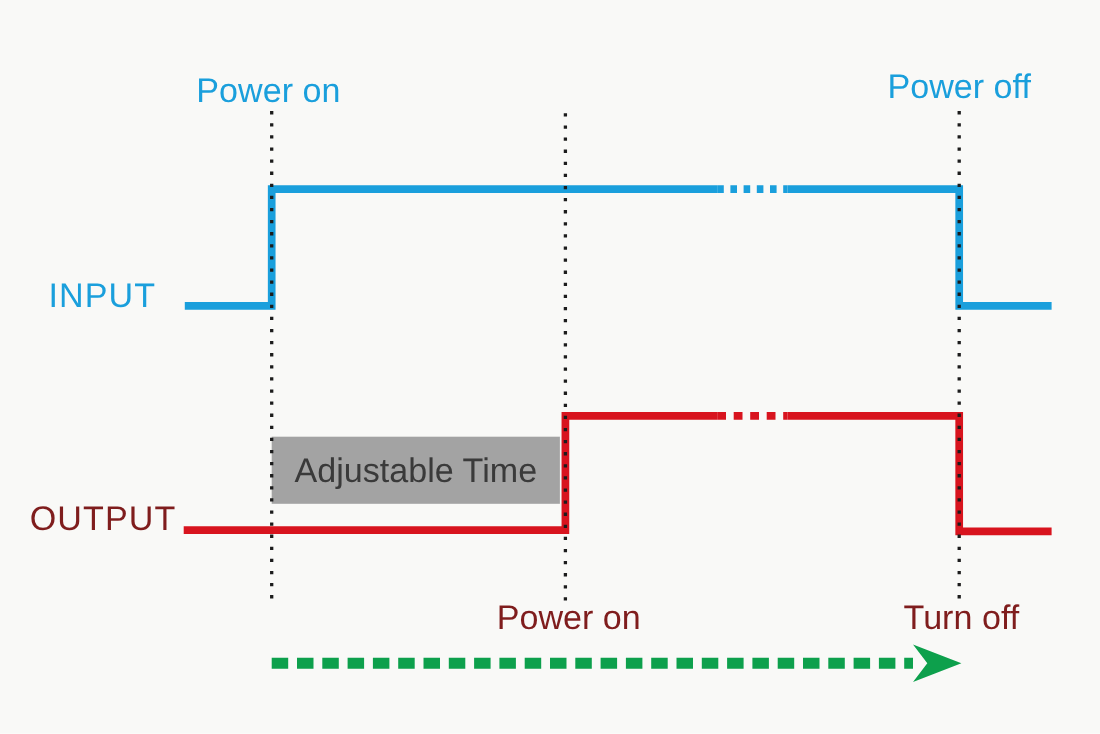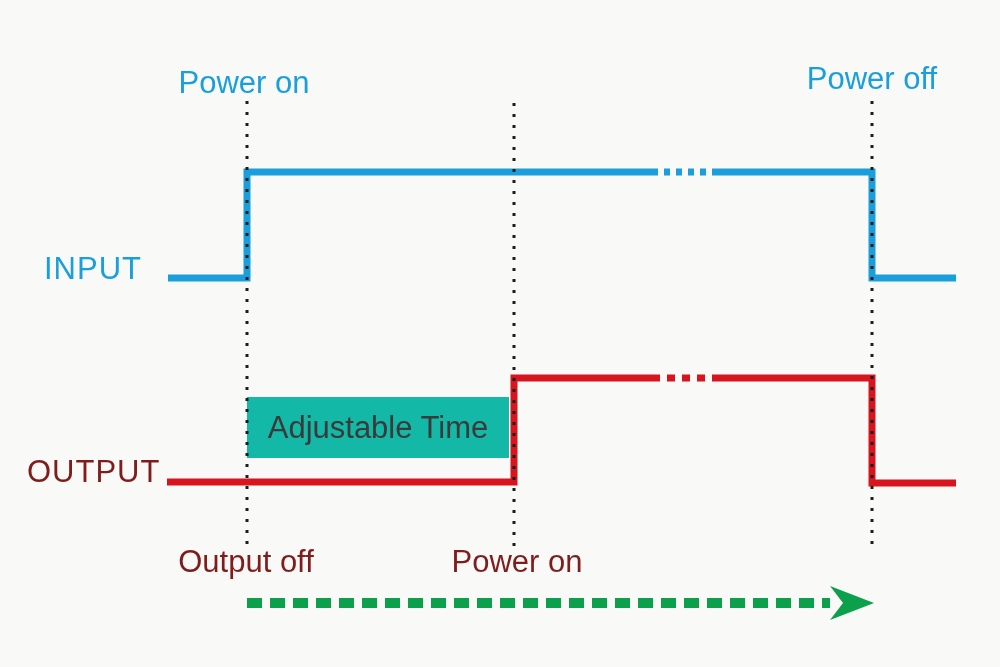--- a/index.html
+++ b/index.html
@@ -19,21 +19,21 @@
     z-index: 3;
   }
   .centerx { transform: translateX(-50%); }
   .blue { color: #1a9fdc; }
   .red  { color: #7f1d1d; }
   .signame { font-weight: normal; letter-spacing: 1px; }
   .adj-box {
     position: absolute;
     left: 247px; top: 397px;
     width: 262px; height: 61px;
-    background: #14b8a6;
+    background: #a3a3a3;
     display: flex;
     align-items: center;
     justify-content: center;
     font-size: 31px;
     color: #3a3a3a;
     z-index: 1;
   }
   svg.wave {
     position: absolute;
     left: 0; top: 0;
@@ -67,16 +67,16 @@
     <line x1="247" y1="603" x2="830" y2="603" stroke="#0da04c" stroke-width="10" stroke-dasharray="15 8"></line>
     <polygon points="830,586 874,603 830,620 843,603" fill="#0da04c"></polygon>
   </svg>
 
   <div class="lbl blue centerx" style="left:244px; top:66px;">Power on</div>
   <div class="lbl blue centerx" style="left:872px; top:62px;">Power off</div>
 
   <div class="lbl blue signame" style="left:44px; top:252px;">INPUT</div>
   <div class="lbl red signame" style="left:27px; top:455px;">OUTPUT</div>
 
-  <div class="lbl red centerx" style="left:246px; top:545px;">Output off</div>
   <div class="lbl red centerx" style="left:517px; top:545px;">Power on</div>
+  <div class="lbl red centerx" style="left:874px; top:545px;">Turn off</div>
 
 </div>
 
 </body></html>

